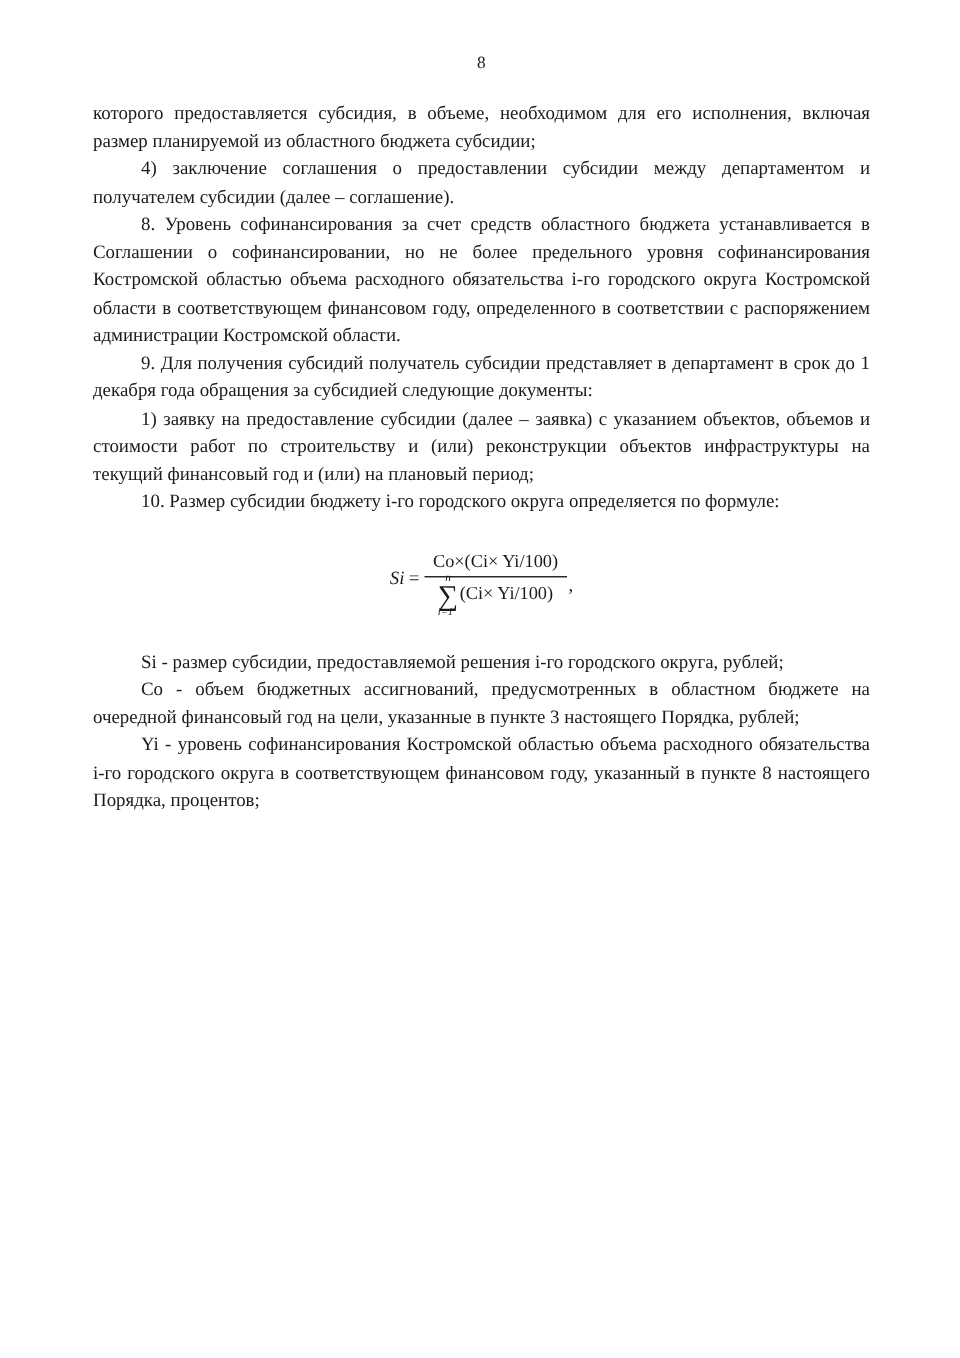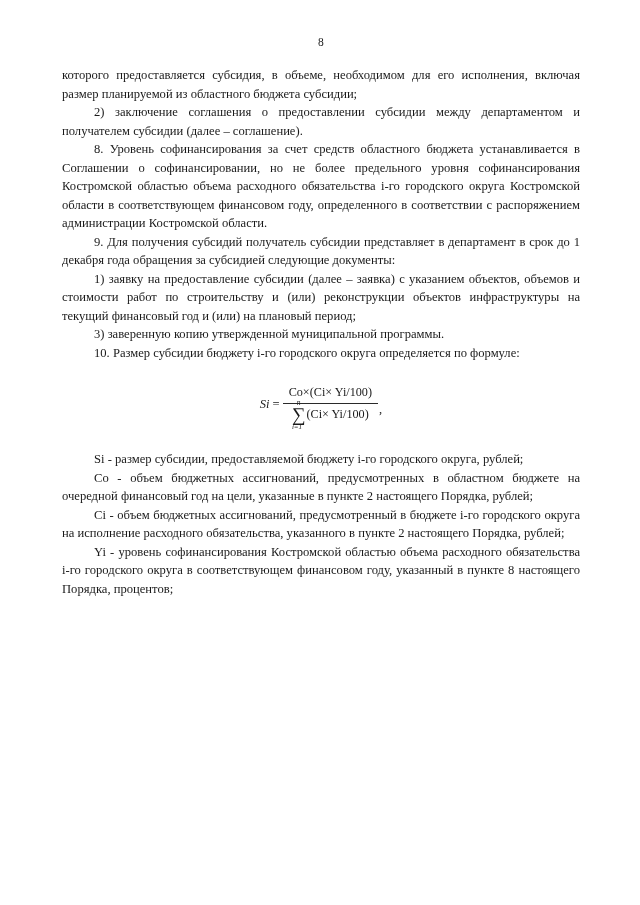--- a/index.html
+++ b/index.html
@@ -125,37 +125,35 @@
 </head>
 <body>
 
 <div class="page">
 
   <div class="page-number">8</div>
 
   <div class="doc-body">
 
     <p class="para noindent">которого предоставляется субсидия, в объеме, необходимом для его исполнения, включая размер планируемой из областного бюджета субсидии;</p>
-    <p class="para indent">2) заключение соглашения о предоставлении субсидии между департаментом и получателем субсидии (далее – соглашение).</p>
+    <p class="para indent">4) заключение соглашения о предоставлении субсидии между департаментом и получателем субсидии (далее – соглашение).</p>
     <p class="para indent">8. Уровень софинансирования за счет средств областного бюджета устанавливается в Соглашении о софинансировании, но не более предельного уровня софинансирования Костромской областью объема расходного обязательства i-го городского округа Костромской области в соответствующем финансовом году, определенного в соответствии с распоряжением администрации Костромской области.</p>
     <p class="para indent">9. Для получения субсидий получатель субсидии представляет в департамент в срок до 1 декабря года обращения за субсидией следующие документы:</p>
     <p class="para indent">1) заявку на предоставление субсидии (далее – заявка) с указанием объектов, объемов и стоимости работ по строительству и (или) реконструкции объектов инфраструктуры на текущий финансовый год и (или) на плановый период;</p>
-    <p class="para indent">3) заверенную копию утвержденной муниципальной программы.</p>
     <p class="para indent">10. Размер субсидии бюджету i-го городского округа определяется по формуле:</p>
 
     <div class="formula-block">
       <span class="formula">
         <span class="si">Si</span><span class="eq">=</span><span class="frac">
           <span class="num">Cо×(Ci× Yi/100)</span>
           <span class="den"><span class="sum-wrap"><span class="sum-lim-top">n</span><span class="sumsym">∑</span><span class="sum-lim-bot">i=1</span></span><span>(Ci× Yi/100)</span></span>
         </span><span class="comma">,</span>
       </span>
     </div>
 
 
-    <p class="para indent">Si - размер субсидии, предоставляемой бюджету i-го городского округа, рублей;</p>
-    <p class="para indent">Cо - объем бюджетных ассигнований, предусмотренных в областном бюджете на очередной финансовый год на цели, указанные в пункте 2 настоящего Порядка, рублей;</p>
-    <p class="para indent">Ci - объем бюджетных ассигнований, предусмотренный в бюджете i-го городского округа на исполнение расходного обязательства, указанного в пункте 2 настоящего Порядка, рублей;</p>
+    <p class="para indent">Si - размер субсидии, предоставляемой решения i-го городского округа, рублей;</p>
+    <p class="para indent">Cо - объем бюджетных ассигнований, предусмотренных в областном бюджете на очередной финансовый год на цели, указанные в пункте 3 настоящего Порядка, рублей;</p>
     <p class="para indent">Yi - уровень софинансирования Костромской областью объема расходного обязательства i-го городского округа в соответствующем финансовом году, указанный в пункте 8 настоящего Порядка, процентов;</p>
 
     <div class="tail-space"></div>
   </div>
 </div>
 
 </body></html>

